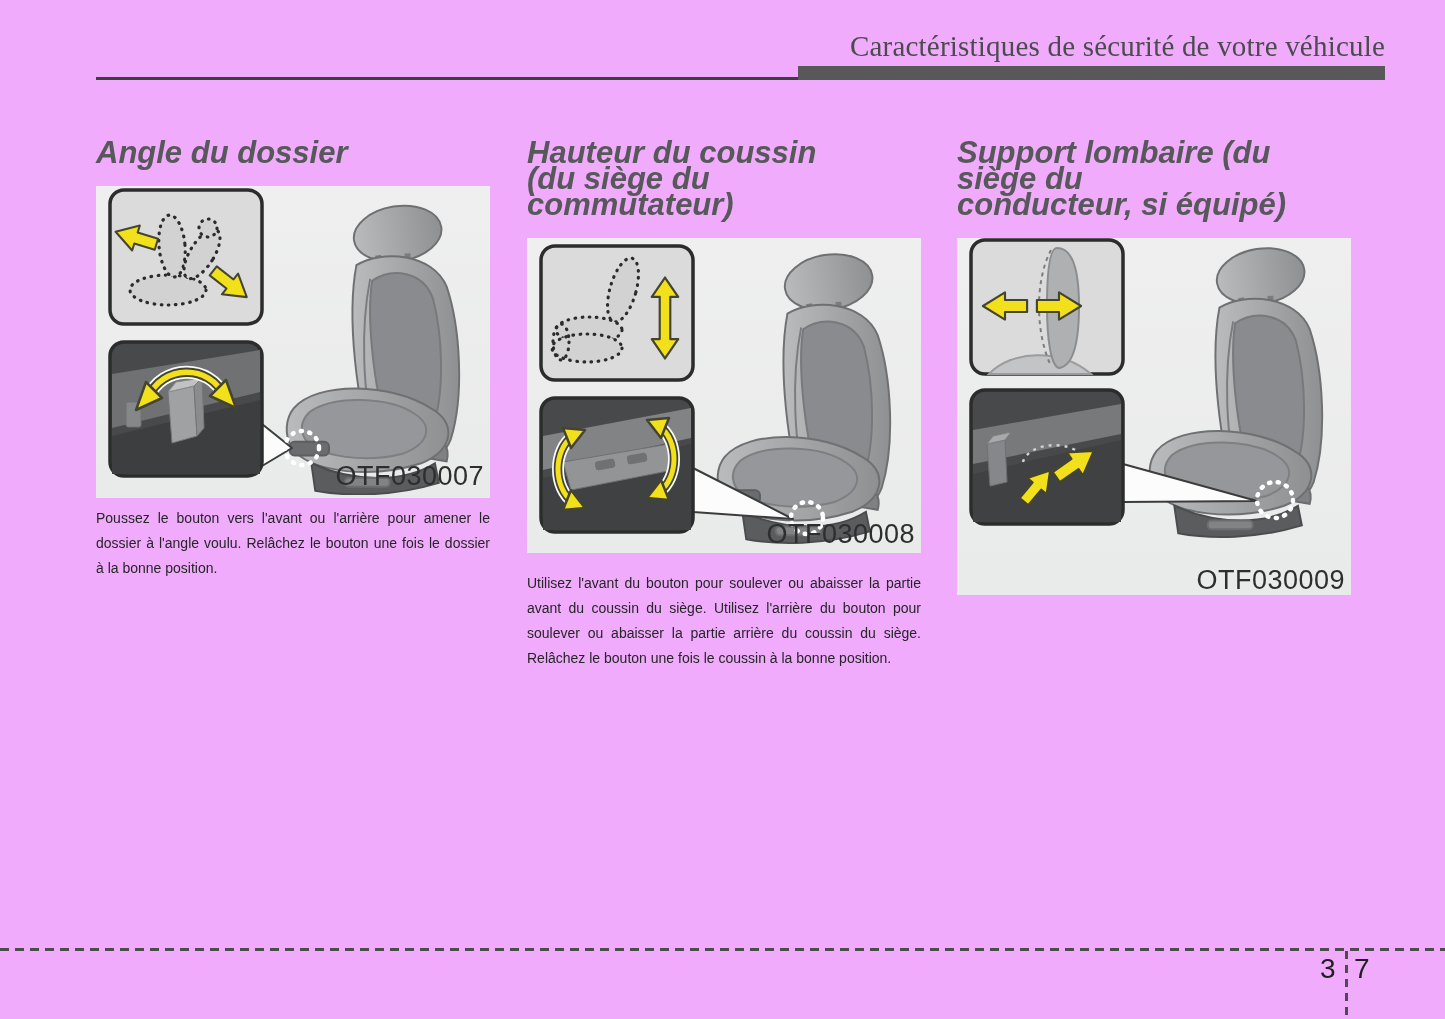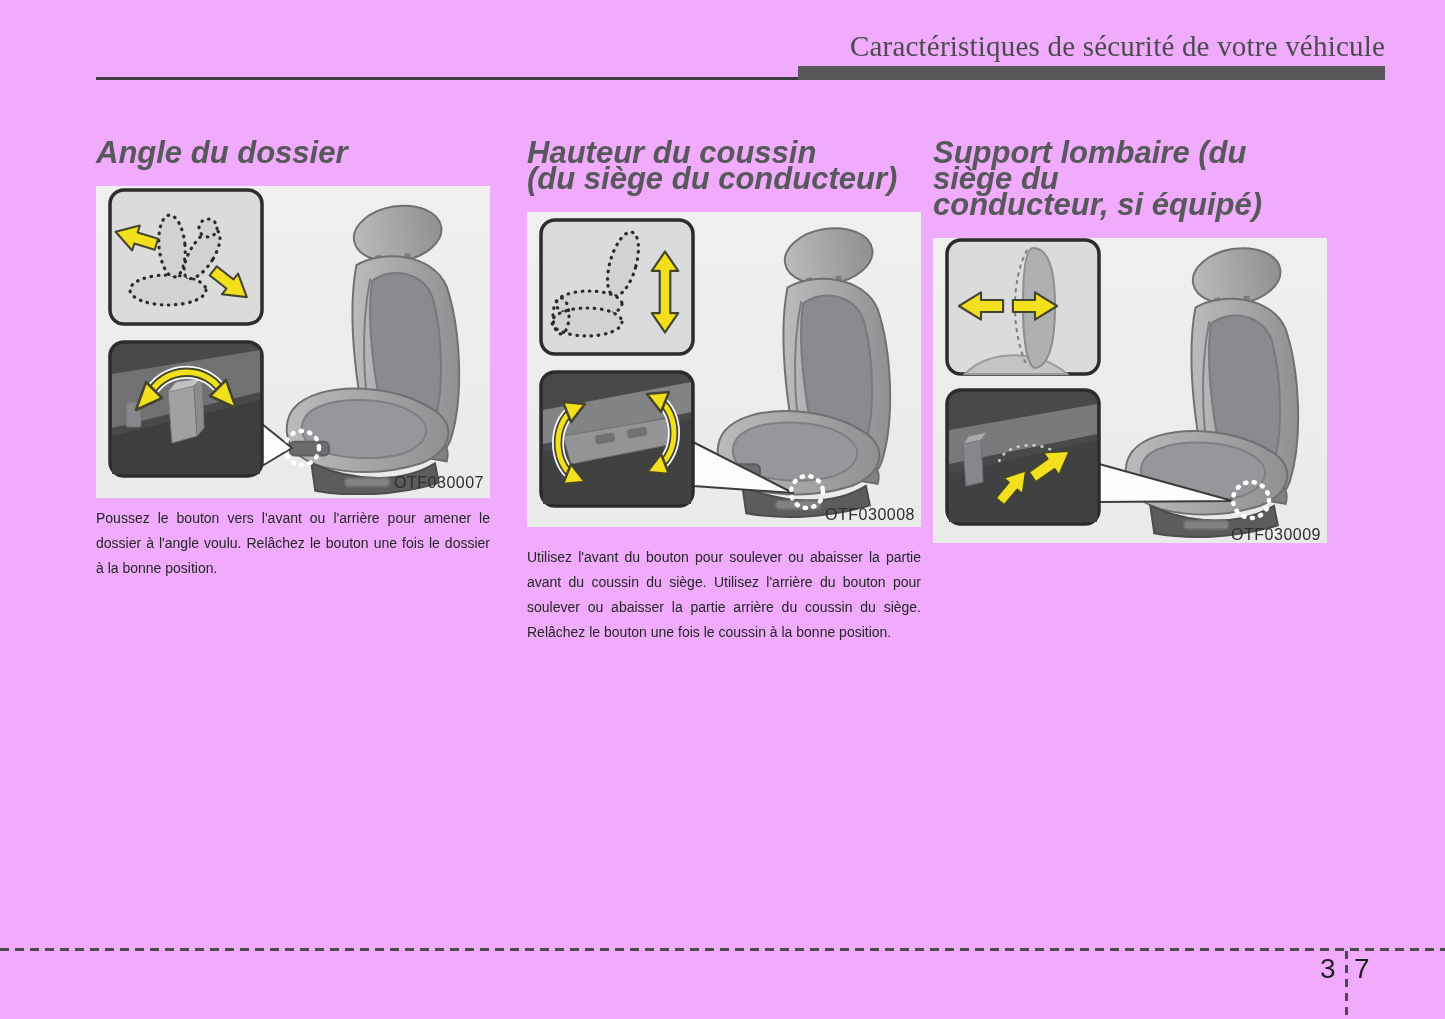--- a/index.html
+++ b/index.html
@@ -11,26 +11,26 @@
   html,body{margin:0;padding:0;background:#fff;}
   .page{position:relative;width:1445px;height:1019px;background:#f0abfc;overflow:hidden;
         font-family:"Liberation Sans",sans-serif;padding-left:40px;}
   
   .hdr-title{position:absolute;top:30px;right:100px;font-family:"Liberation Serif",serif;
              font-size:29px;color:#4b4b4d;letter-spacing:0.2px;white-space:nowrap;}
   .rule-thin{position:absolute;left:96px;right:100px;top:77px;height:3px;background:#3e3e40;}
   .rule-thick{position:absolute;left:798px;right:100px;top:66px;height:14px;background:var(--bar);}
   
   .col{position:absolute;top:140px;width:394px;}
-  .col-1{left:96px;} .col-2{left:527px;} .col-3{left:933px;}
+  .col-1{left:96px;} .col-2{left:527px;} .col-3{left:957px;}
   h2.sec{margin:0 0 20px 0;font-size:31px;line-height:26px;font-weight:bold;font-style:italic;
          color:var(--head);white-space:pre-line;}
   .fig{position:relative;width:394px;background:linear-gradient(180deg,#efefef 0%,#e9eaea 100%);}
   .fig svg{display:block;}
-  .fig-cap{position:absolute;right:6px;font-size:16px;color:#2e2e2e;letter-spacing:0.5px;}
+  .fig-cap{position:absolute;right:6px;font-size:27px;color:#2e2e2e;letter-spacing:0.5px;}
   .cap-1{bottom:6px;} .cap-2{bottom:3px;} .cap-3{bottom:-1px;}
   p.body{margin:8px 0 0 0;font-size:14px;line-height:25px;color:var(--ink);
          text-align:justify;}
   .col-2 p.body{margin-top:18px;} .col-3 p.body{margin-top:23px;}
   
   .frame{fill:#dadbda;stroke:#2c2c2c;stroke-width:3.5;}
   .framedark{fill:#47494b;stroke:#2c2c2c;stroke-width:3.5;}
   .ya{fill:var(--accent);stroke:#45452f;stroke-width:2.5;stroke-linejoin:round;}
   .dot{fill:#d1d2d1;stroke:#2b2b2b;stroke-width:3.2;stroke-dasharray:0.6 6.5;stroke-linecap:round;}
   .dotline{fill:none;stroke:#2b2b2b;stroke-width:3.2;stroke-dasharray:0.6 6.5;stroke-linecap:round;}
@@ -114,21 +114,21 @@
         </g>
         <circle class="tgt" cx="206" cy="262" r="17"></circle>
       </svg>
       <figcaption class="fig-cap cap-1">OTF030007</figcaption>
     </figure>
     <p class="body">Poussez le bouton vers l'avant ou l'arrière pour amener le dossier à l'angle voulu. Relâchez le bouton une fois le dossier à la bonne position.</p>
   </section>
 
   <section class="col col-2">
     <h2 class="sec">Hauteur du coussin
-(du siège du conducteur)</h2>
+(du siège du commutateur)</h2>
     <figure class="fig" style="height:315px;margin:0">
       <svg width="394" height="315" viewBox="0 0 394 315">
         <use href="#symSeat" x="180" y="8" width="206" height="300"></use>
         <path class="wedge" d="M166,230 L166,274 L266,281 Z"></path>
         <g>
           <rect class="frame" x="14" y="8" width="152" height="134" rx="14"></rect>
           <ellipse class="dot" cx="96" cy="52" rx="13" ry="33" transform="rotate(16 96 52)"></ellipse>
           <ellipse class="dot" cx="62" cy="92" rx="33" ry="13"></ellipse>
           <ellipse class="dot" cx="60" cy="110" rx="35" ry="14"></ellipse>
           <ellipse class="dotline" cx="34" cy="104" rx="8" ry="18"></ellipse>
@@ -159,21 +159,21 @@
         <circle class="tgt" cx="280" cy="280" r="16"></circle>
       </svg>
       <figcaption class="fig-cap cap-2">OTF030008</figcaption>
     </figure>
     <p class="body">Utilisez l'avant du bouton pour soulever ou abaisser la partie avant du coussin du siège. Utilisez l'arrière du bouton pour soulever ou abaisser la partie arrière du coussin du siège. Relâchez le bouton une fois le coussin à la bonne position.</p>
   </section>
 
   <section class="col col-3">
     <h2 class="sec">Support lombaire (du siège du
 conducteur, si équipé)</h2>
-    <figure class="fig" style="height:305px;margin:0">
+    <figure class="fig" style="height:357px;margin:0">
       <svg width="394" height="305" viewBox="0 0 394 305">
         <use href="#symSeat" x="182" y="2" width="206" height="300"></use>
         <path class="wedge" d="M166,226 L166,264 L300,263 Z"></path>
         <g>
           <rect class="frame" x="14" y="2" width="152" height="134" rx="14"></rect>
           <path d="M32,136 C54,112 104,110 134,136 Z" fill="#c2c4c5" stroke="#9a9c9e" stroke-width="2"></path>
           <path d="M100,10 C116,10 122,32 122,68 C122,104 116,128 102,130 C94,128 90,102 90,68 C90,32 93,10 100,10 Z" fill="#aeb0b2" stroke="#8b8d8f" stroke-width="2"></path>
           <path d="M94,12 C78,42 78,94 94,128" fill="none" stroke="#7c7e80" stroke-width="2" stroke-dasharray="4 4"></path>
           <use href="#pArrowR" class="ya" transform="translate(48,68) rotate(180) scale(0.85)"></use>
           <use href="#pArrowR" class="ya" transform="translate(102,68) scale(0.85)"></use>

